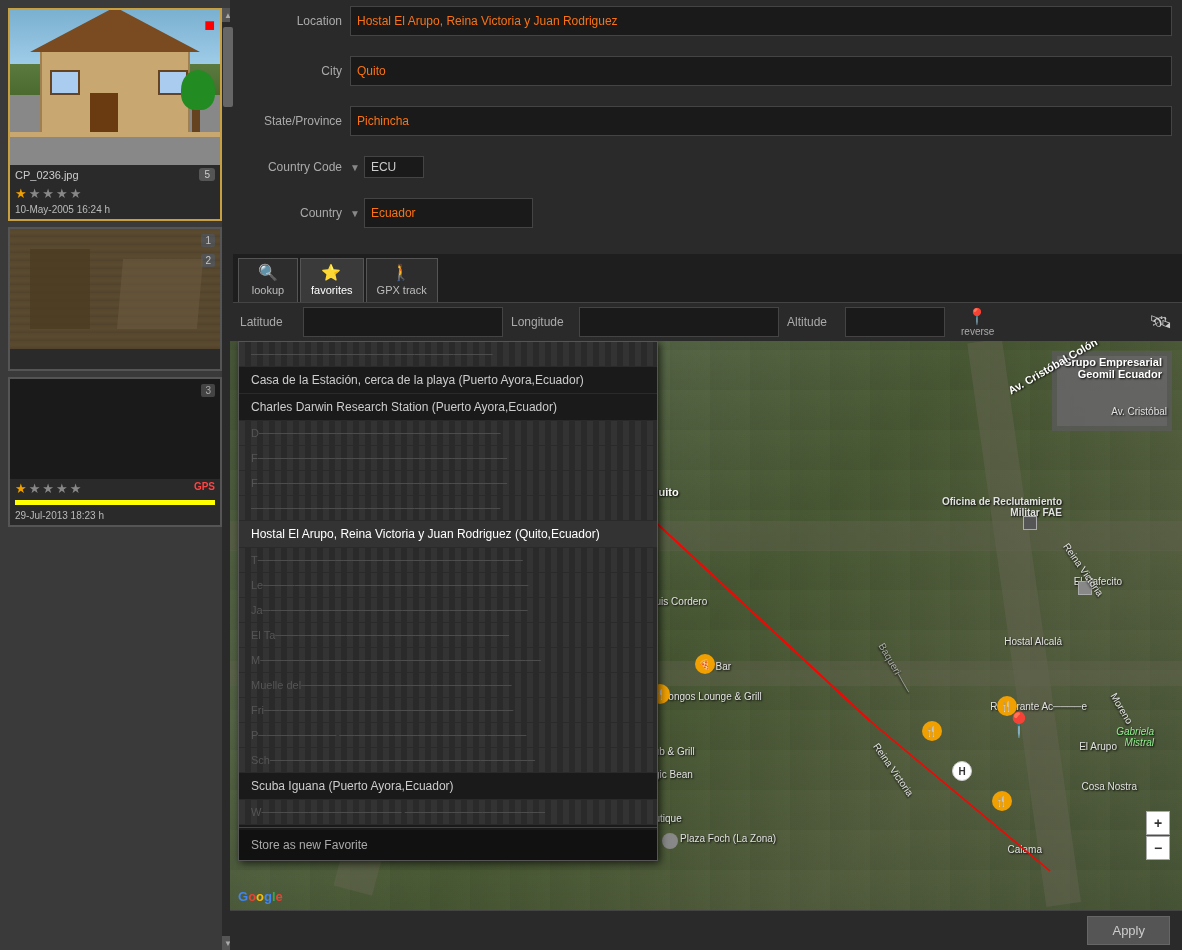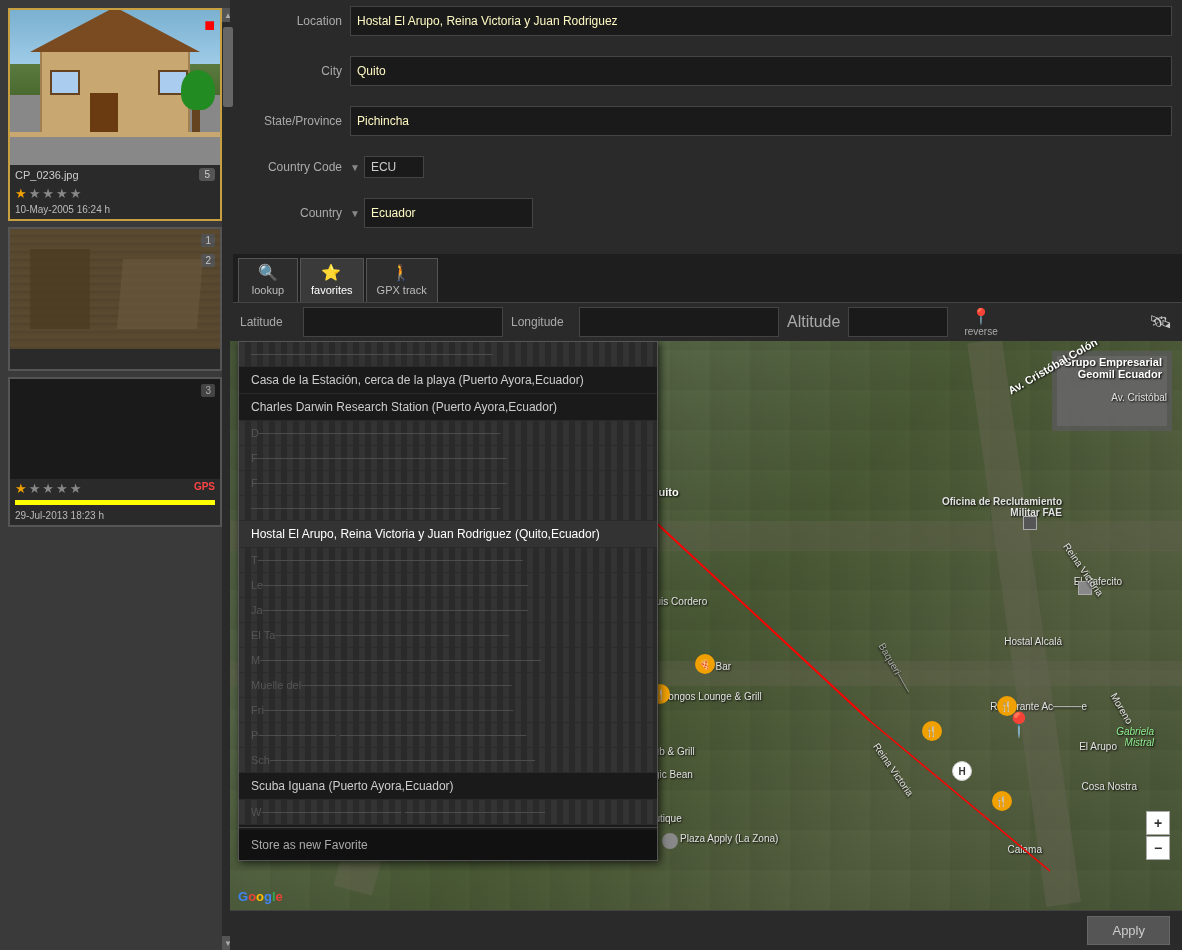--- a/index.html
+++ b/index.html
@@ -145,21 +145,21 @@
       min-width: 110px;
       color: #aaa;
       font-size: 12px;
       text-align: right;
       padding-right: 8px;
     }
     .field-input {
       flex: 1;
       background: #1a1a1a;
       border: 1px solid #444;
-      color: #fef9c3;
+      color: #f97316;
       font-size: 12px;
       padding: 14px 6px;
       outline: none;
       height: 22px;
     }
     .country-code-row {
       display: flex;
       align-items: center;
     }
     .dropdown-arrow {
@@ -487,21 +487,21 @@
     </div>
   </div>
 
   <div style="flex:1;position:relative;display:flex;flex-direction:column;">
 
     <div style="background:#2a2a2a;padding:4px 10px;display:flex;align-items:center;gap:8px;">
       <span style="color:#aaa;font-size:12px;min-width:55px;">Latitude</span>
       <input class="field-input" style="flex: 1 1 0%; max-width: 200px;" type="text" value="">
       <span style="color:#aaa;font-size:12px;min-width:60px;">Longitude</span>
       <input class="field-input" style="flex: 1 1 0%; max-width: 200px;" type="text" value="">
-      <span style="color:#aaa;font-size:16px;min-width:50px;">Altitude</span>
+      <span style="color:#aaa;font-size:12px;min-width:50px;">Altitude</span>
       <input class="field-input" style="flex: 1 1 0%; max-width: 100px;" type="text" value="">
       <div style="display:flex;flex-direction:column;align-items:center;cursor:pointer;margin-left:8px;">
         <span style="font-size:16px;">📍</span>
         <span style="color:#aaa;font-size:10px;">reverse</span>
       </div>
 
       <div style="margin-left:auto;cursor:pointer;">
         <span style="font-size:18px;">🛰</span>
       </div>
     </div>
@@ -518,21 +518,21 @@
         <div style="position:absolute;top:10px;right:10px;width:120px;height:80px;background:#5a5a5a;opacity:0.8;"></div>
         <div style="position:absolute;top:15px;right:15px;width:110px;height:70px;background:#6a6a6a;opacity:0.7;"></div>
 
         <div style="position:absolute;top:0;left:250px;width:40px;bottom:0;background:rgba(100,100,80,0.5);transform:rotate(15deg);transform-origin:top center;"></div>
         <div style="position:absolute;top:0;right:180px;width:35px;bottom:0;background:rgba(100,100,80,0.5);transform:rotate(-8deg);transform-origin:top center;"></div>
         <div style="position:absolute;top:180px;left:0;right:0;height:30px;background:rgba(100,100,80,0.4);"></div>
         <div style="position:absolute;top:320px;left:0;right:0;height:25px;background:rgba(100,100,80,0.4);"></div>
 
         <div class="map-label" style="top:15px;right:20px;">Grupo Empresarial<br>Geomil Ecuador</div>
         <div class="map-label" style="top:45px;right:75px;transform:rotate(-30deg);transform-origin:left top;">Av. Cristóbal Colón</div>
-        <div class="map-label-sm" style="top:51px;right:15px;">Av. Cristóbal</div>
+        <div class="map-label-sm" style="top:65px;right:15px;">Av. Cristóbal</div>
         <div class="map-label-sm" style="top:55px;left:350px;transform:rotate(60deg);transform-origin:left top;">Juan</div>
 
         <div class="map-label" style="top:145px;left:420px;">Quito</div>
         <div class="map-label-sm" style="top:155px;right:120px;font-weight:bold;">Oficina de Reclutamiento<br>Militar FAE</div>
         <div style="position:absolute;top:175px;right:145px;width:14px;height:14px;background:#555;border:1px solid #aaa;"></div>
 
         <div class="map-label-sm" style="top:255px;left:420px;">Luis Cordero</div>
         <div class="map-label-sm" style="top:235px;right:60px;">El Cafecito</div>
         <div style="position:absolute;top:240px;right:90px;width:14px;height:14px;background:#888;border:1px solid #aaa;"></div>
 
@@ -559,21 +559,21 @@
         <div class="map-label-sm" style="top:420px;left:260px;">Casa Joaquín Boutique</div>
         <div class="poi-icon poi-white" style="top:415px;left:247px;">H</div>
 
         <div class="map-label-sm" style="top:450px;left:178px;">LARI CAFE</div>
         <div class="poi-icon poi-yellow" style="top:445px;left:167px;">☕</div>
 
         <div class="map-label-sm" style="top:480px;left:190px;">Mundi</div>
         <div class="map-label-sm" style="top:472px;left:365px;">Nu House Boutique</div>
         <div class="poi-icon poi-white" style="top:467px;left:352px;">H</div>
 
-        <div class="map-label-sm" style="top:492px;left:450px;">Plaza Apply (La Zona)</div>
+        <div class="map-label-sm" style="top:492px;left:450px;">Plaza Foch (La Zona)</div>
         <div style="position:absolute;top:492px;left:432px;width:16px;height:16px;background:#888;border-radius:50%;"></div>
 
         <div class="map-label-sm" style="top:503px;right:140px;">Calama</div>
         <div class="map-label-sm" style="top:440px;right:45px;">Cosa Nostra</div>
         <div class="map-label-sm" style="top:385px;right:28px;color:#90EE90;font-style:italic;">Gabriela<br>Mistral</div>
 
         <div class="map-label-sm" style="top:130px;left:320px;transform:rotate(55deg);transform-origin:left top;">Juan León Mera</div>
         <div class="map-label-sm" style="top:200px;right:50px;transform:rotate(55deg);transform-origin:left top;">Reina Victoria</div>
         <div class="map-label-sm" style="top:400px;right:240px;transform:rotate(55deg);transform-origin:left top;">Reina Victoria</div>
         <div class="map-label-sm" style="top:300px;right:240px;transform:rotate(60deg);transform-origin:left top;color:#aaa;">Baqueri───</div>

